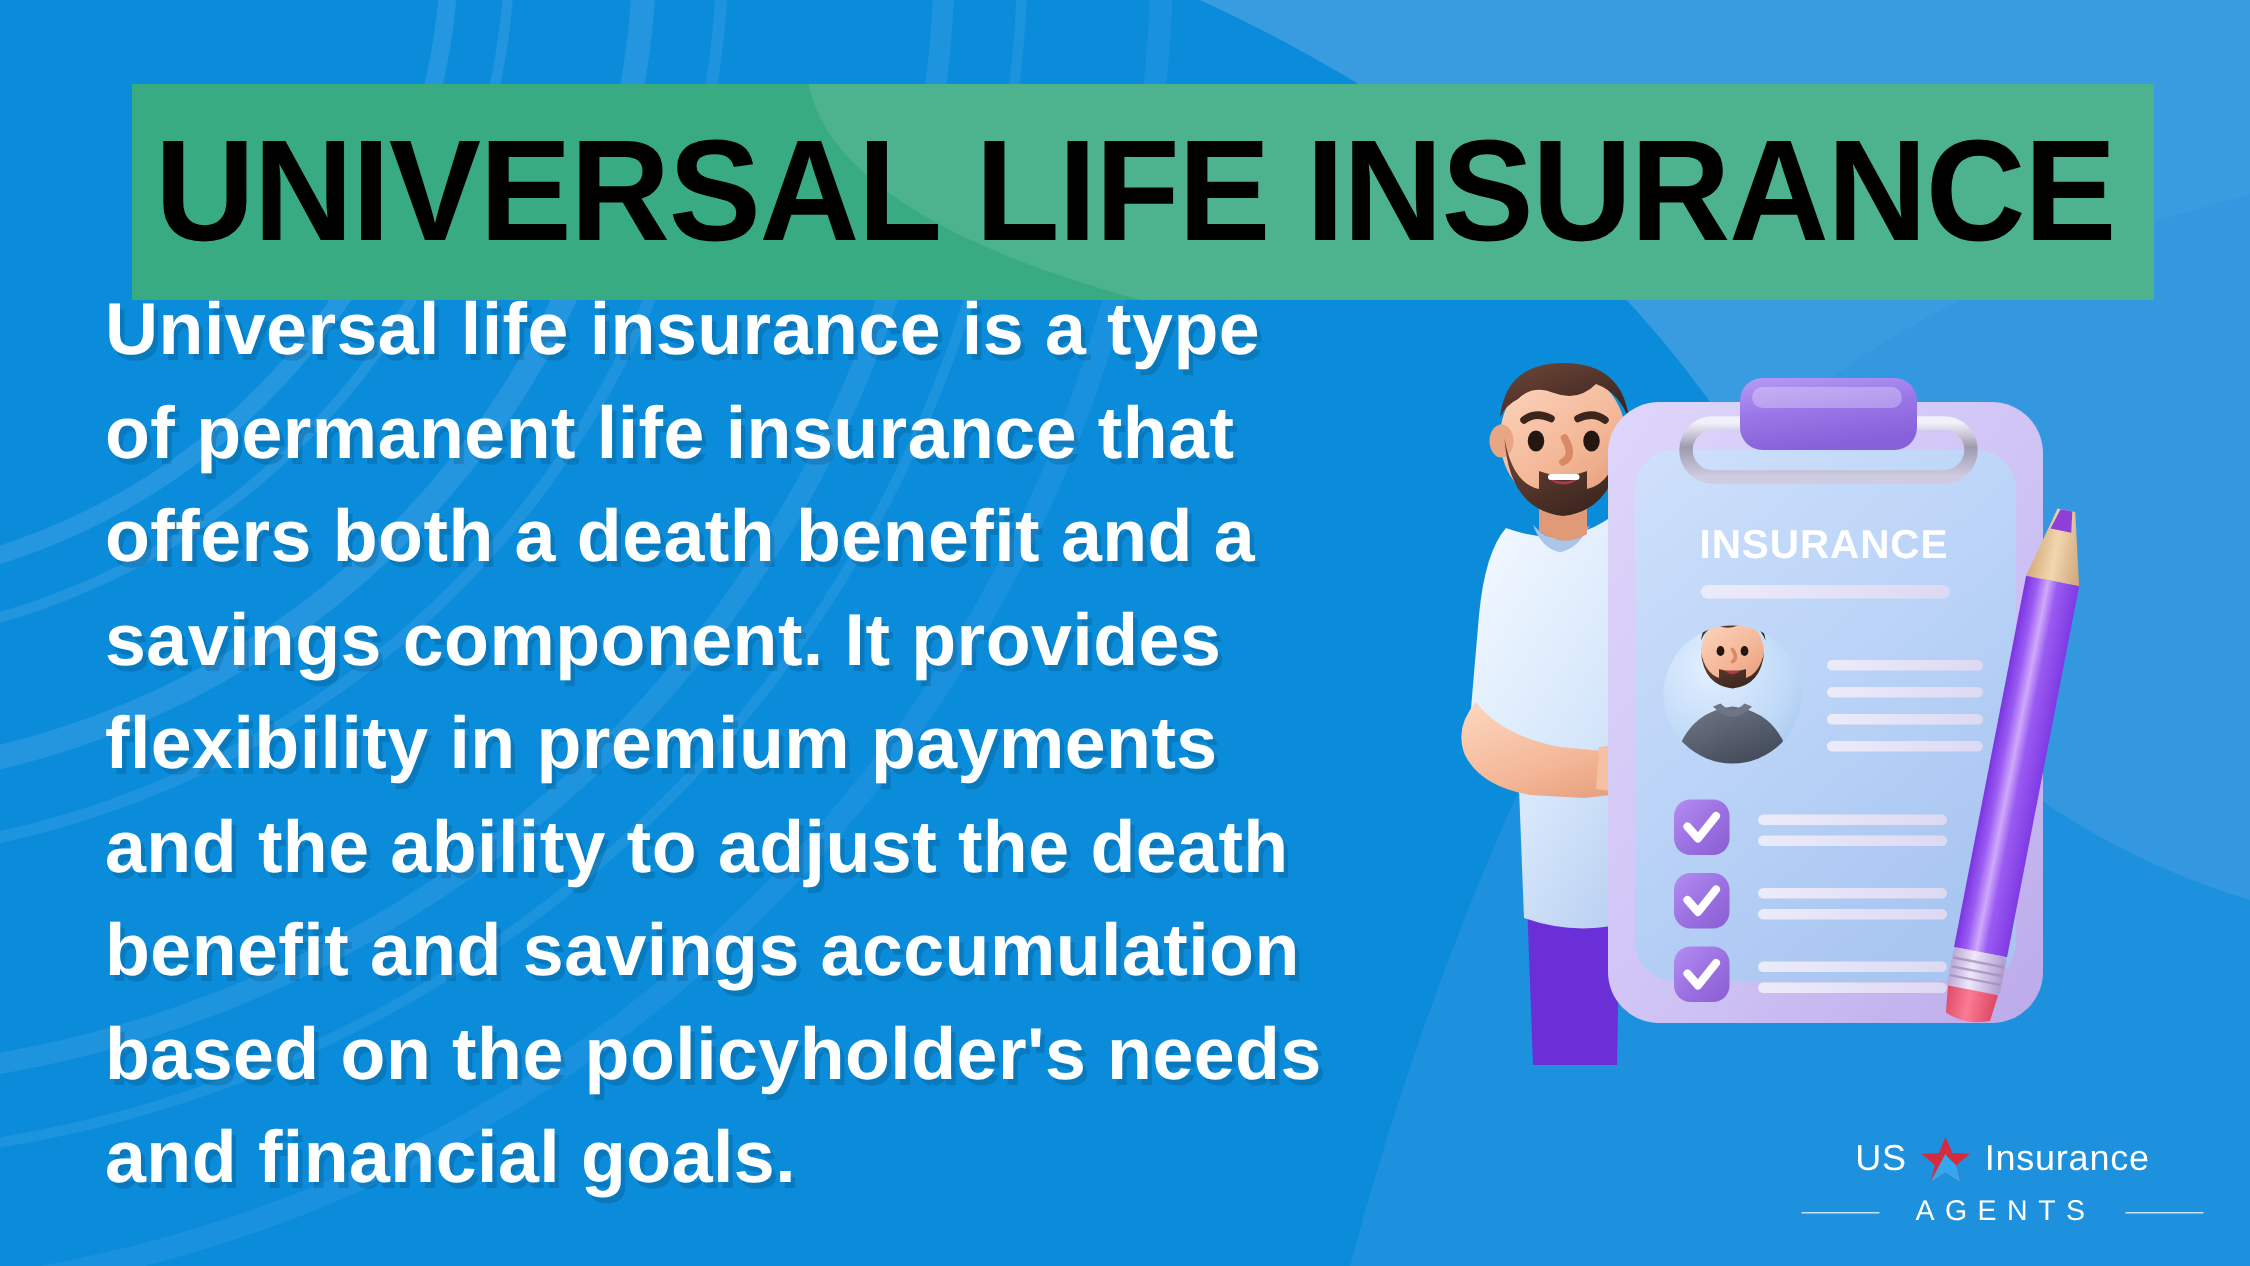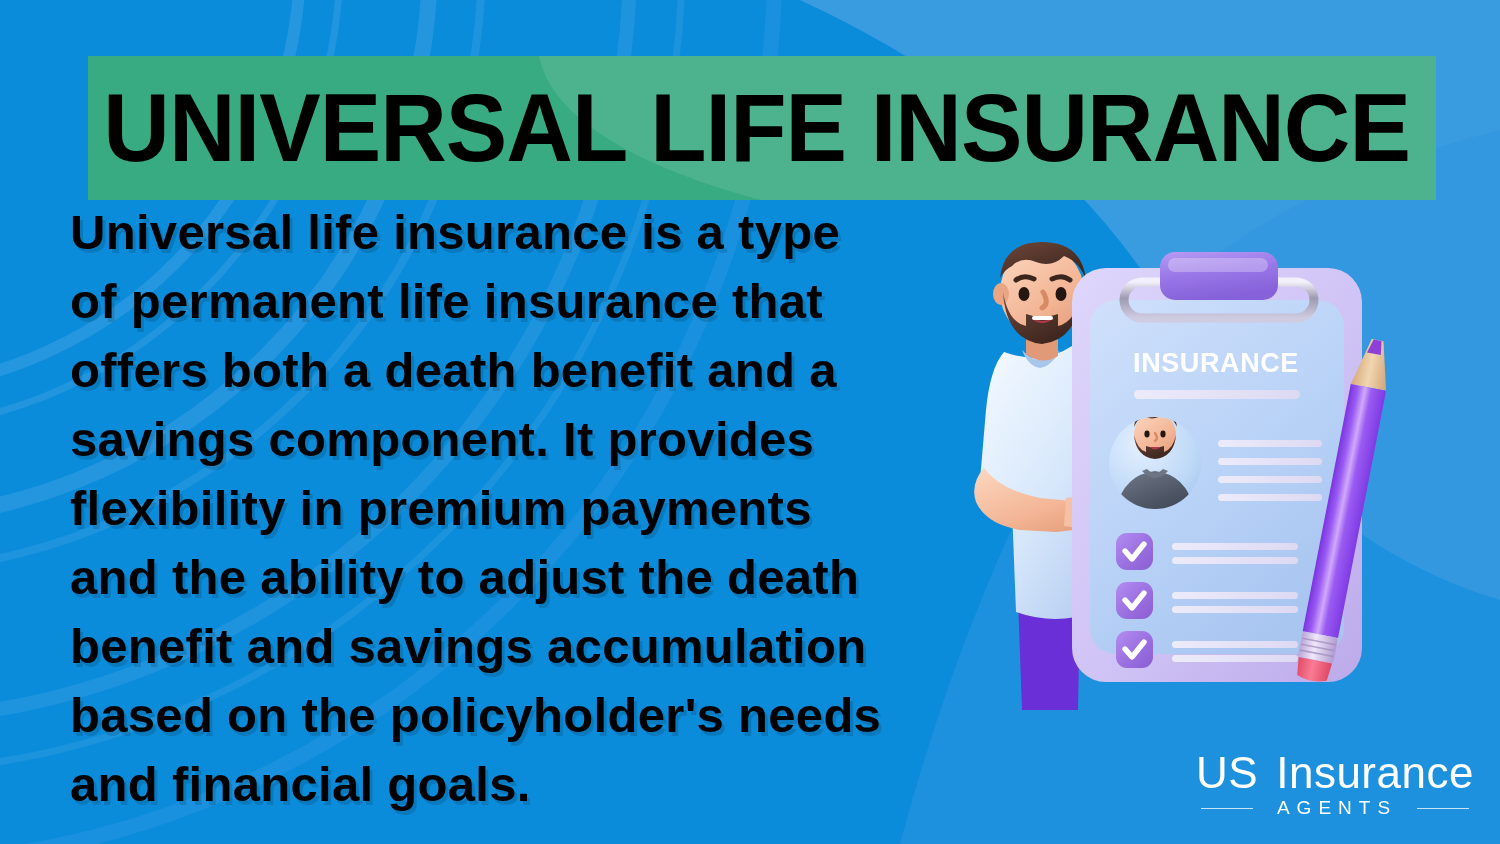--- a/index.html
+++ b/index.html
@@ -69,29 +69,28 @@
     transform: scaleX(0.96);
     transform-origin: left center;
   }
 
   
   .body-copy {
     position: absolute;
     left: 70px;
     top: 186px;
     width: 920px;
-    color: #000000;
+    color: #ffffff;
     font-family: "Liberation Sans Narrow", "Liberation Sans", sans-serif;
     font-weight: 700;
     font-size: 49px;
     line-height: 69px;
     letter-spacing: 0.3px;
     text-shadow: 3px 4px 0 rgba(0,0,0,0.13);
     white-space: pre-line;
-    margin-top: 12px;
   }
 
   
   .illustration {
     position: absolute;
     left: 960px;
     top: 240px;
     width: 520px;
     height: 470px;
   }
@@ -109,21 +108,21 @@
     display: flex;
     align-items: center;
     justify-content: center;
     gap: 9px;
     height: 42px;
   }
   .logo-us, .logo-insurance {
     color: #ffffff;
     font-family: "Liberation Sans", sans-serif;
     font-weight: 400;
-    font-size: 44px;
+    font-size: 24px;
     line-height: 38px;
     letter-spacing: 0.5px;
   }
   .logo-star { width: 34px; height: 32px; display: block; }
   .logo-bottom {
     display: flex;
     align-items: center;
     justify-content: center;
     gap: 20px;
     margin-top: 4px;

